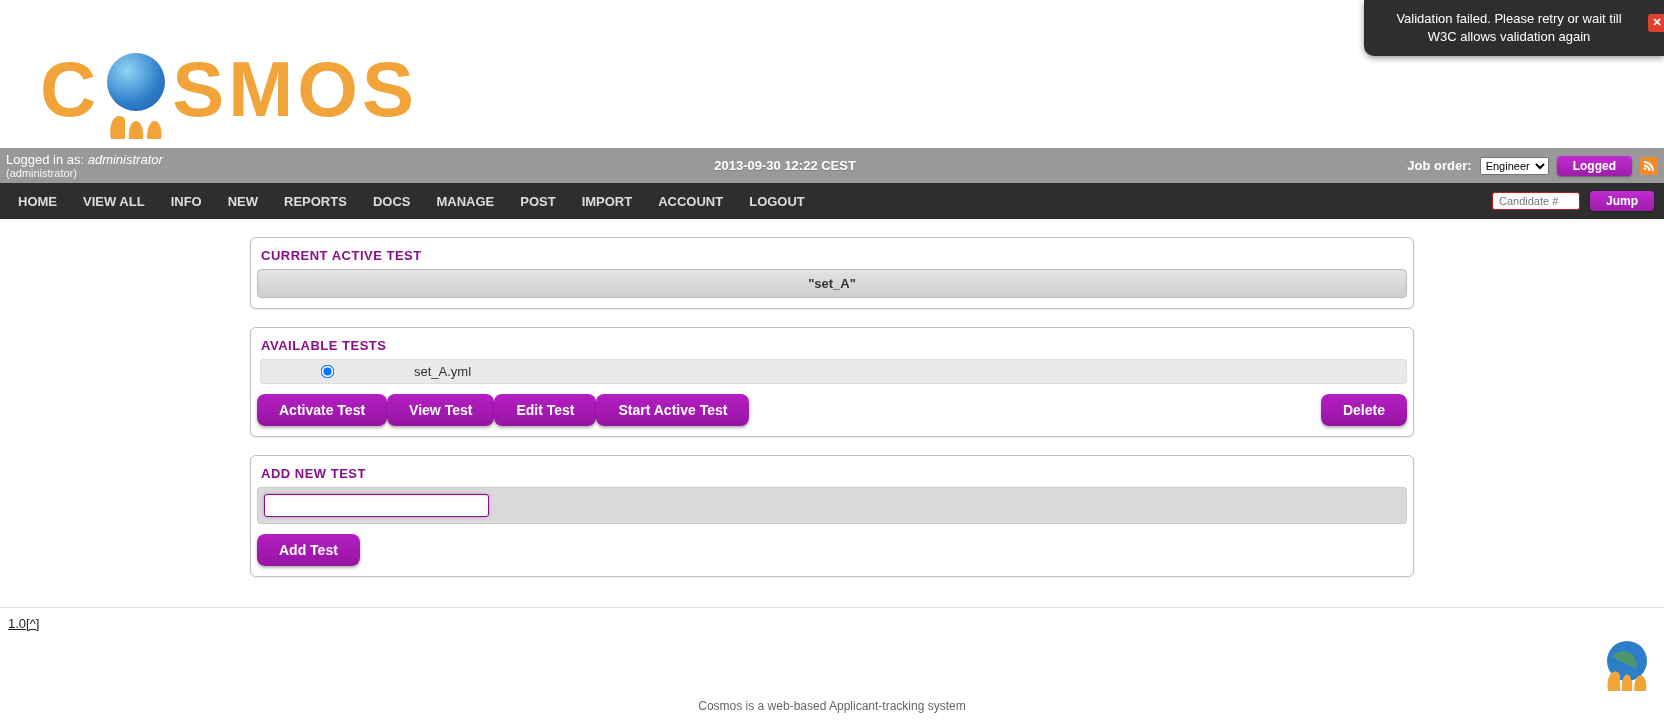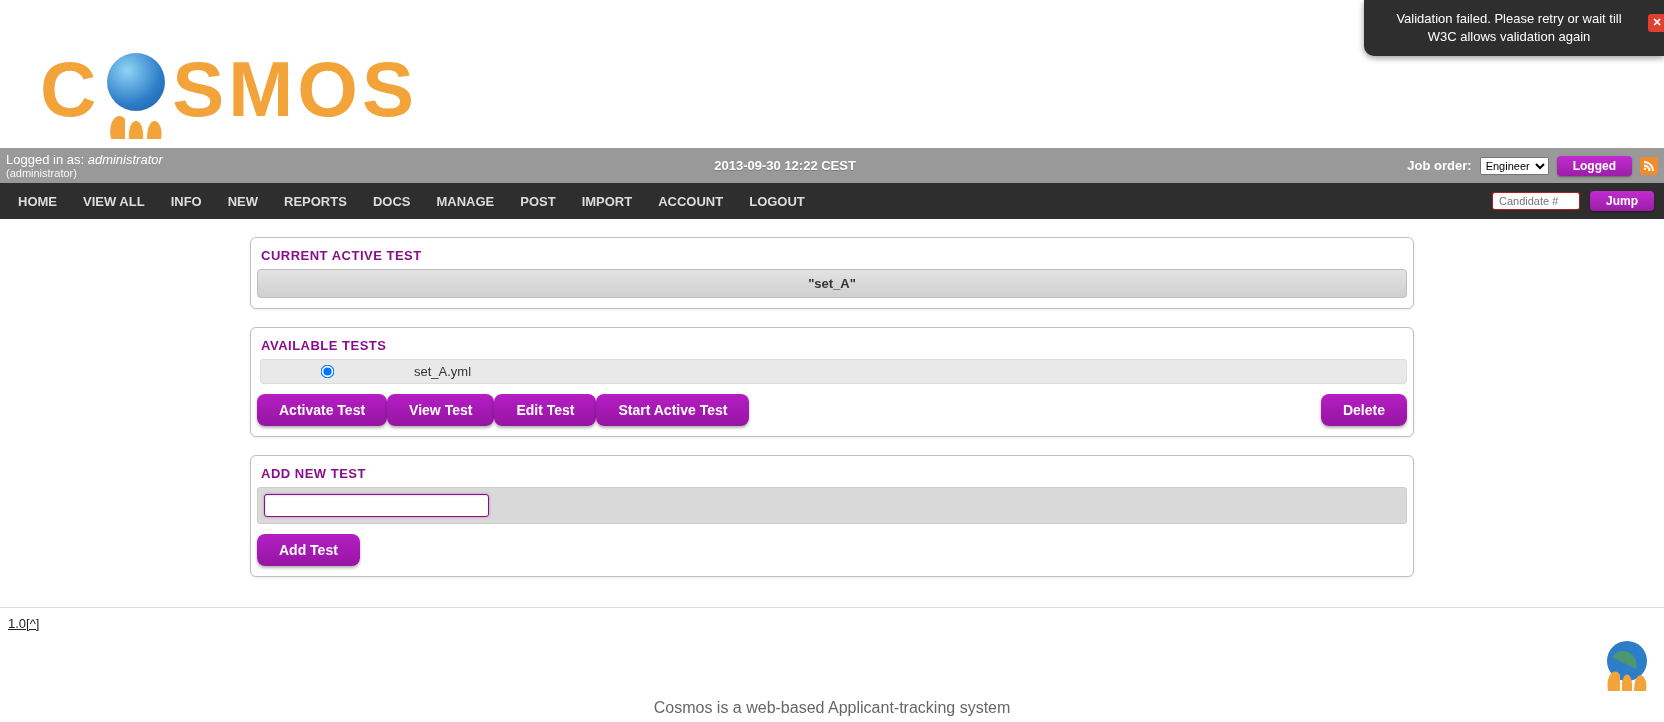--- a/index.html
+++ b/index.html
@@ -107,21 +107,21 @@
   .input-row input[type=text]{
     width: 225px; background: #fff;
     border:1px solid #8a0e8a; border-radius:3px;
     padding: 3px 6px; font-size:13px;
     box-shadow: inset 0 1px 2px rgba(0,0,0,.1), 0 0 3px rgba(138,14,138,.4);
   }
   
   hr.footer-sep { margin-top: 30px; border:none; border-top:1px solid #ddd; }
   .footer-left { position:relative; padding: 8px; font-size:13px; }
   .footer-left a { color:#222; }
-  .footer-text { text-align:center; color:#666; font-size:16px; margin-top: 60px;}
+  .footer-text { text-align:center; color:#666; font-size:12px; margin-top: 60px;}
   .footer-globe { position:absolute; right:12px; bottom:-50px; width:50px; height:50px; }
 </style>
 </head>
 <body>
 
 <div class="toast">
   <span>Validation failed. Please retry or wait till W3C allows validation again</span>
   <div class="close-box">✕</div>
 </div>
 

